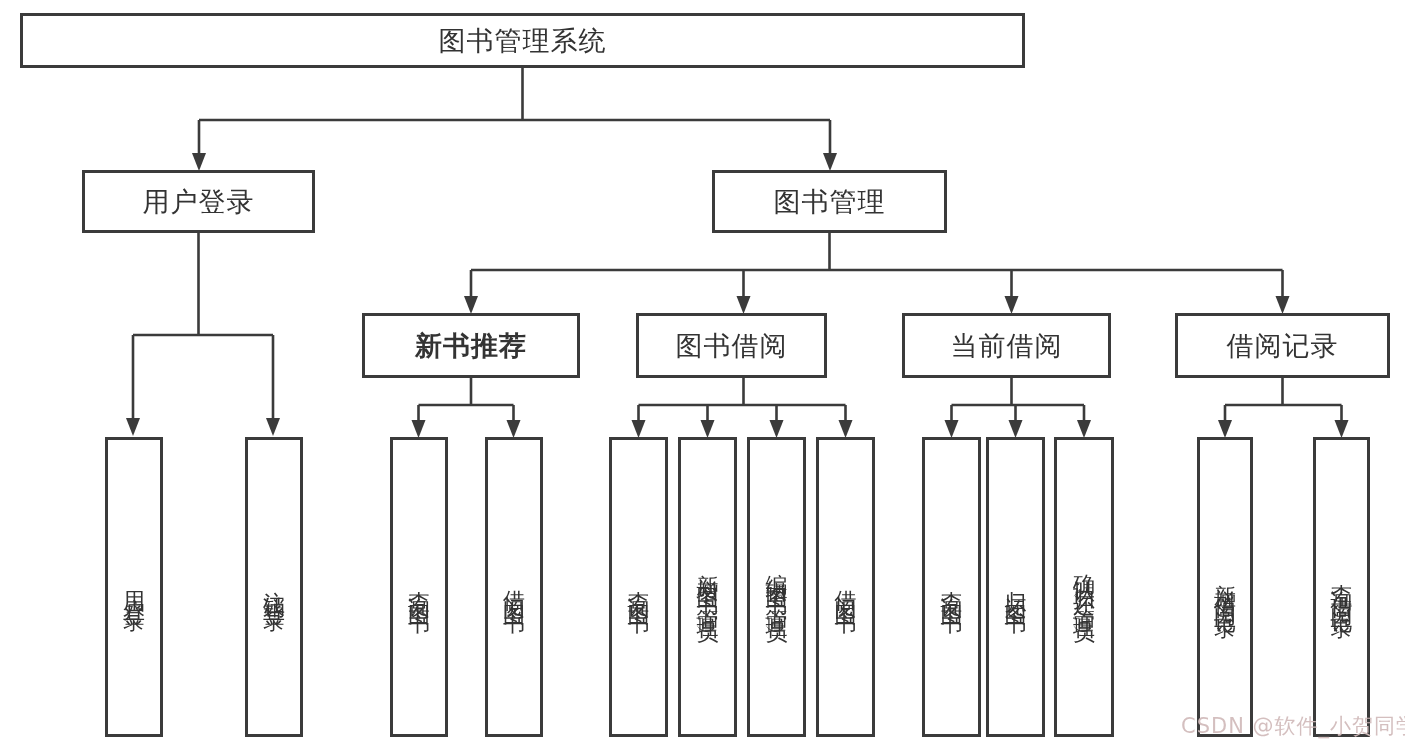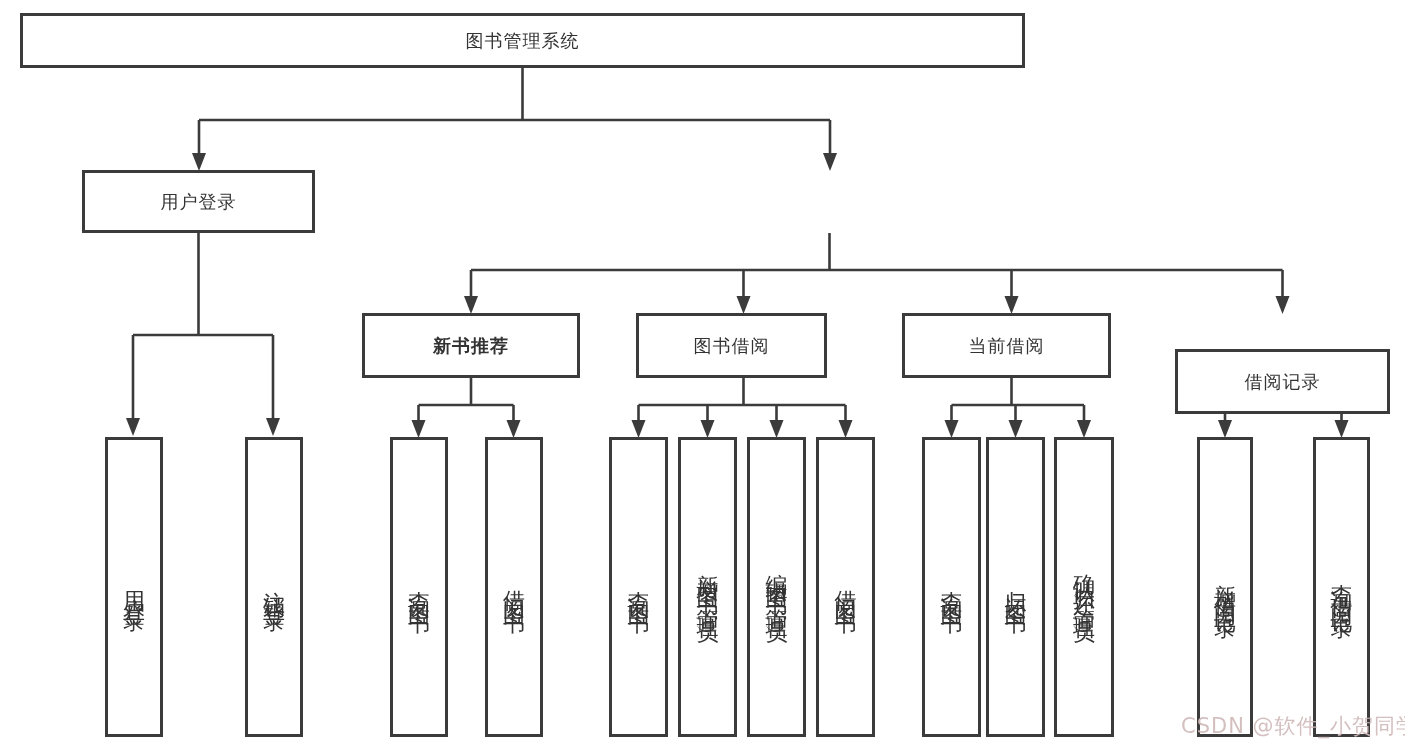--- a/index.html
+++ b/index.html
@@ -25,21 +25,21 @@
     pointer-events: none;
   }
   .box {
     position: absolute;
     box-sizing: border-box;
     border: 3px solid #3b3b3b;
     background: #ffffff;
     display: flex;
     align-items: center;
     justify-content: center;
-    font-size: 18px;
+    font-size: 27px;
     color: #333333;
     letter-spacing: 1px;
     z-index: 2;
   }
   .hbox {
     white-space: nowrap;
   }
   .vbox {
     width: 58px;
     height: 300px;
@@ -102,25 +102,26 @@
       <path d="M1008.5 420 L1022.5 420 L1015.5 438 Z"></path>
       <path d="M1077 420 L1091 420 L1084 438 Z"></path>
       <path d="M1218 420 L1232 420 L1225 438 Z"></path>
       <path d="M1334.5 420 L1348.5 420 L1341.5 438 Z"></path>
     </g>
   </svg>
 
   <div class="box hbox" style="left:20px;top:13px;width:1005px;height:55px;">图书管理系统</div>
 
   <div class="box hbox" style="left:82px;top:170px;width:233px;height:63px;">用户登录</div>
+  <div class="box hbox" style="left:712px;top:170px;width:235px;height:63px;">图书管理</div>
 
   <div class="box hbox" style="left:362px;top:313px;width:218px;height:65px;font-weight:bold;">新书推荐</div>
   <div class="box hbox" style="left:636px;top:313px;width:191px;height:65px;">图书借阅</div>
   <div class="box hbox" style="left:902px;top:313px;width:209px;height:65px;">当前借阅</div>
-  <div class="box hbox" style="left:1175px;top:313px;width:215px;height:65px;margin-top:36px;">借阅记录</div>
+  <div class="box hbox" style="left:1175px;top:313px;width:215px;height:65px;">借阅记录</div>
 
   <div class="box vbox" style="left:105px;top:437px;">用户登录</div>
   <div class="box vbox" style="left:245px;top:437px;">注销登录</div>
 
   <div class="box vbox" style="left:390px;top:437px;">查询图书</div>
   <div class="box vbox" style="left:485px;top:437px;">借阅图书</div>
 
   <div class="box vbox" style="left:609px;top:437px;width:59px;">查询图书</div>
   <div class="box vbox" style="left:678px;top:437px;width:59px;">新增图书（管理员）</div>
   <div class="box vbox" style="left:747px;top:437px;width:59px;">编辑图书（管理员）</div>

